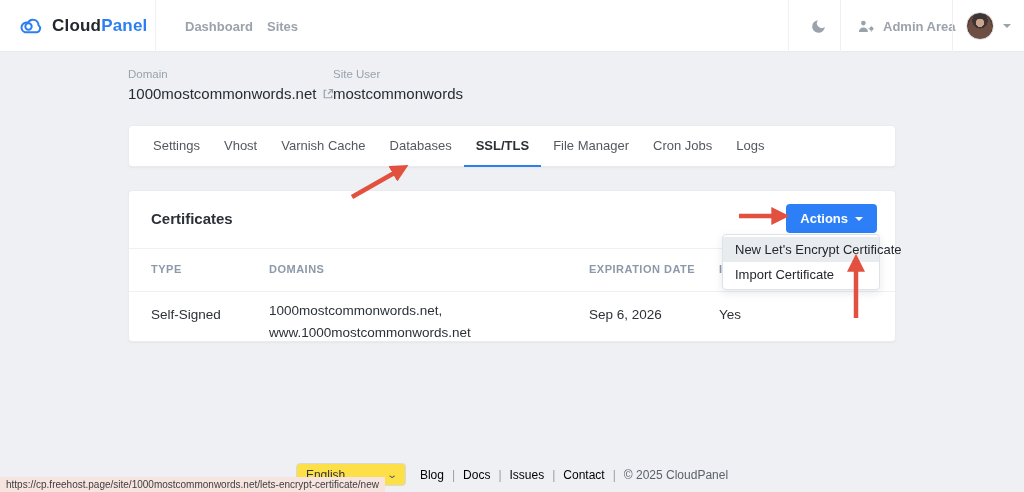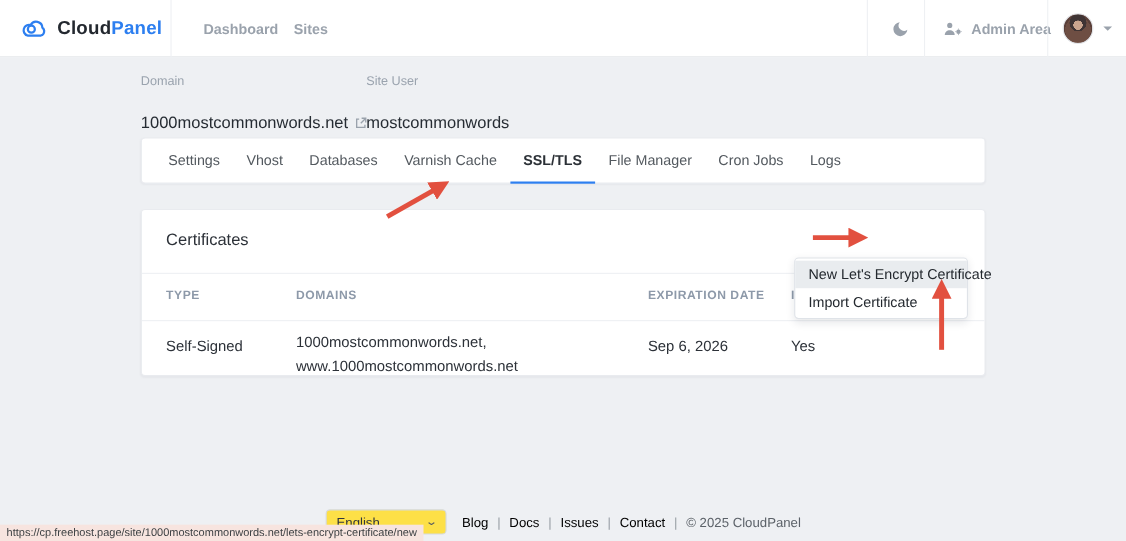--- a/index.html
+++ b/index.html
@@ -27,37 +27,37 @@
       radial-gradient(circle at 50% 38%, #caa58e 0 20%, transparent 21%),
       radial-gradient(circle at 50% 30%, #3f3434 0 34%, transparent 35%),
       radial-gradient(circle at 50% 55%, #6e4e43 0 60%, #5a3f38 61%);
     border:1px solid #e2e4e8; }
   .caret-down { display:inline-block; width:0; height:0; border-left:4px solid transparent;
     border-right:4px solid transparent; border-top:4px solid #9aa2ac; }
 
   
   .site-info { position:absolute; left:128px; top:68px; width:768px; height:40px; }
   .info-field { position:absolute; top:0; }
-  .info-label { font-size:11.5px; color:#9aa3ae; margin-bottom:23px; }
+  .info-label { font-size:11.5px; color:#9aa3ae; margin-bottom:5px; }
   .info-value { font-size:15px; color:#262c33; display:flex; align-items:center; gap:6px; }
 
   
   .tabs-card { position:absolute; left:128px; top:125px; width:768px; height:42px;
     background:#fff; border:1px solid #e9ebef; border-radius:4px;
     box-shadow:0 1px 2px rgba(20,30,50,.04);
     display:flex; align-items:stretch; padding:0 12px; z-index:2; }
   .tab { display:flex; align-items:center; padding:0 12px; font-size:13px; color:#53595f;
     cursor:pointer; border-bottom:2px solid transparent; margin-bottom:-1px; }
   .tab.active { color:#2b3036; font-weight:600; border-bottom-color:#2d7ff0; }
 
   
   .cert-card { position:absolute; left:128px; top:190px; width:768px; height:152px;
     background:#fff; border:1px solid #e9ebef; border-radius:4px;
     box-shadow:0 1px 2px rgba(20,30,50,.04); z-index:1; }
-  .cert-title { position:absolute; left:22px; top:19px; font-size:15px; font-weight:400; color:#2c3138; }
+  .cert-title { position:absolute; left:22px; top:19px; font-size:15px; font-weight:700; color:#2c3138; }
   .actions-btn { position:absolute; right:18px; top:13px; height:29px; padding:0 14px;
     background:#2d7ff7; border:none; border-radius:4px; color:#fff; font-size:13px; font-weight:700;
     font-family:inherit; display:flex; align-items:center; gap:7px; cursor:pointer; }
   .actions-btn .caret { width:0; height:0; border-left:4px solid transparent;
     border-right:4px solid transparent; border-top:4px solid #fff; }
   .card-divider { position:absolute; left:0; top:57px; width:100%; height:1px; background:#eef0f3; }
   .thead { position:absolute; left:0; top:57px; width:100%; height:44px; border-bottom:1px solid #eef0f3; }
   .th { position:absolute; top:15px; font-size:11px; font-weight:700; letter-spacing:.5px;
     color:#8d99a9; text-transform:uppercase; }
   .trow { position:absolute; left:0; top:101px; width:100%; height:51px; }
@@ -157,30 +157,34 @@
     </div>
     <div class="info-field" style="left:205px">
       <div class="info-label">Site User</div>
       <div class="info-value">mostcommonwords</div>
     </div>
   </div>
 
   <div class="tabs-card">
     <div class="tab">Settings</div>
     <div class="tab">Vhost</div>
+    <div class="tab">Varnish Cache</div>
     <div class="tab">Databases</div>
-    <div class="tab">Varnish Cache</div>
     <div class="tab active">SSL/TLS</div>
     <div class="tab">File Manager</div>
     <div class="tab">Cron Jobs</div>
     <div class="tab">Logs</div>
   </div>
 
   <div class="cert-card">
     <div class="cert-title">Certificates</div>
+    <button class="actions-btn">
+      <span>Actions</span>
+      <span class="caret"></span>
+    </button>
     <div class="card-divider"></div>
 
     <div class="thead">
       <span class="th col-type">Type</span>
       <span class="th col-domains">Domains</span>
       <span class="th col-exp">Expiration Date</span>
       <span class="th col-inuse">In Use</span>
     </div>
 
     <div class="trow">

